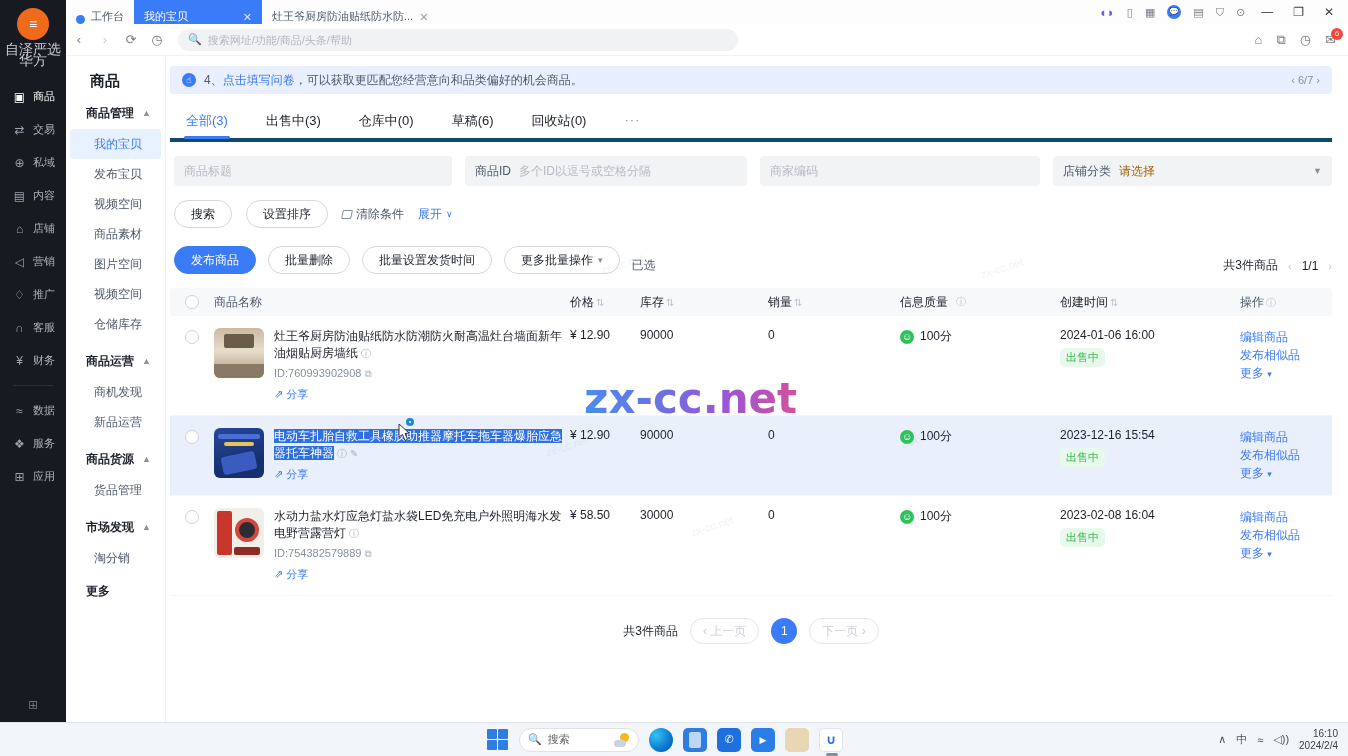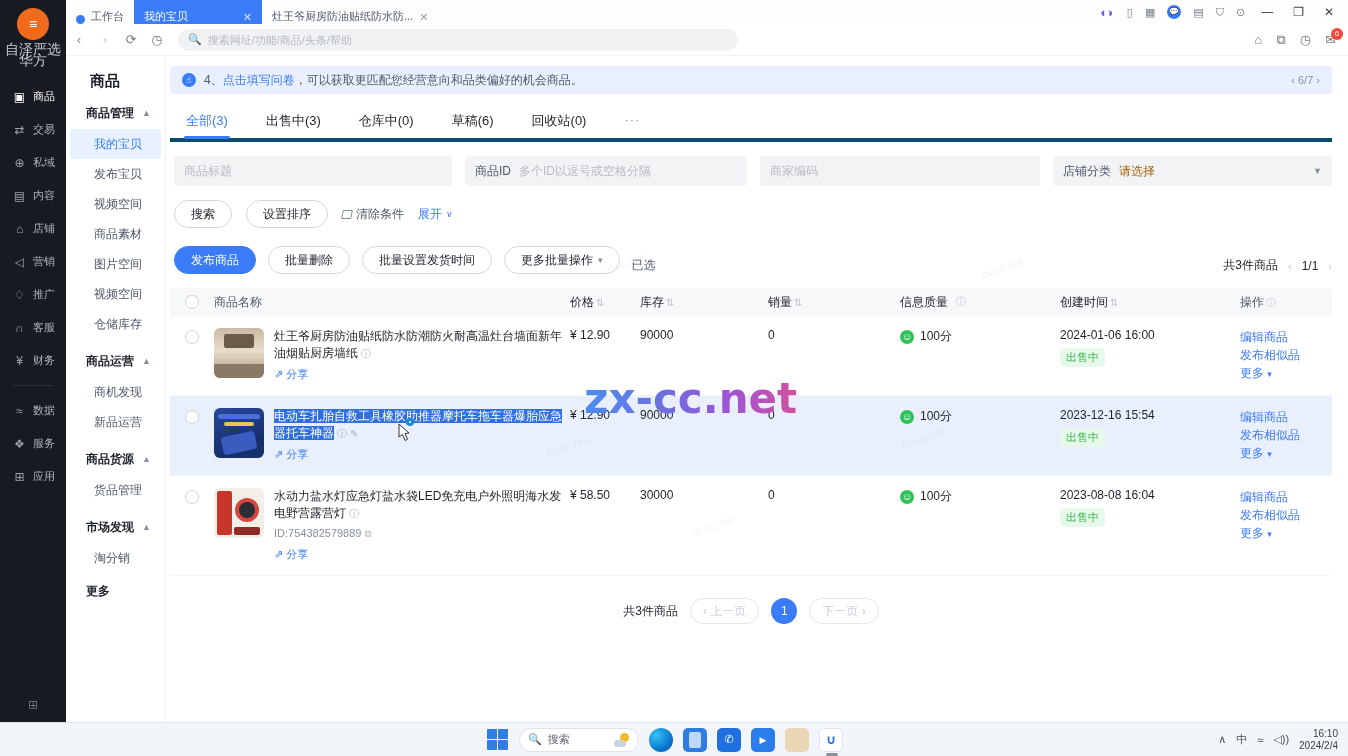--- a/index.html
+++ b/index.html
@@ -395,20 +395,21 @@
         <div class="col-check">
             <span class="cbx"></span>
           </div>
         <div class="col-name">
           <div class="thumb t1">
               <div class="hood"></div>
               <div class="counter"></div>
             </div>
           <div class="name-block">
             <div class="p-title"><span>灶王爷厨房防油贴纸防水防潮防火耐高温灶台墙面新年油烟贴厨房墙纸</span><span class="inline-ico">ⓘ</span></div>
+            <div class="p-id"><span>ID:760993902908</span><span class="inline-ico">⧉</span></div>
             <div class="share">
                 <span>⇗</span>
                 <span>分享</span>
               </div>
           </div>
         </div>
         <div class="col-price">¥ 12.90</div>
         <div class="col-stock">90000</div>
         <div class="col-sales">0</div>
         <div class="col-quality">
@@ -475,21 +476,21 @@
               </div>
           </div>
         </div>
         <div class="col-price">¥ 58.50</div>
         <div class="col-stock">30000</div>
         <div class="col-sales">0</div>
         <div class="col-quality">
             <span class="q-ico">☺</span>
             <span>100分</span>
           </div>
-        <div class="col-created"><div>2023-08-08 16:04</div><span class="status-badge">出售中</span></div>
+        <div class="col-created"><div>2023-02-08 16:04</div><span class="status-badge">出售中</span></div>
         <div class="col-actions">
           <div class="act-link">编辑商品</div>
           <div class="act-link">发布相似品</div>
           <div class="act-link"><span>更多</span> <span class="f-caret">▾</span></div>
         </div>
       </div>
     </div>
 
     <div class="pagination">
       <span>共3件商品</span>

